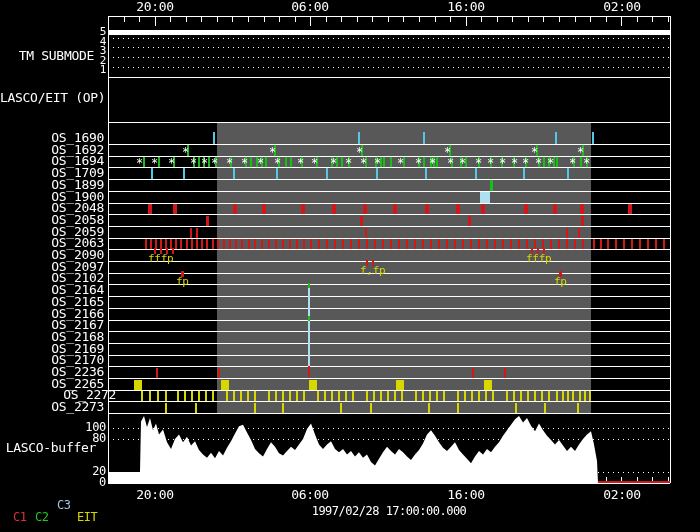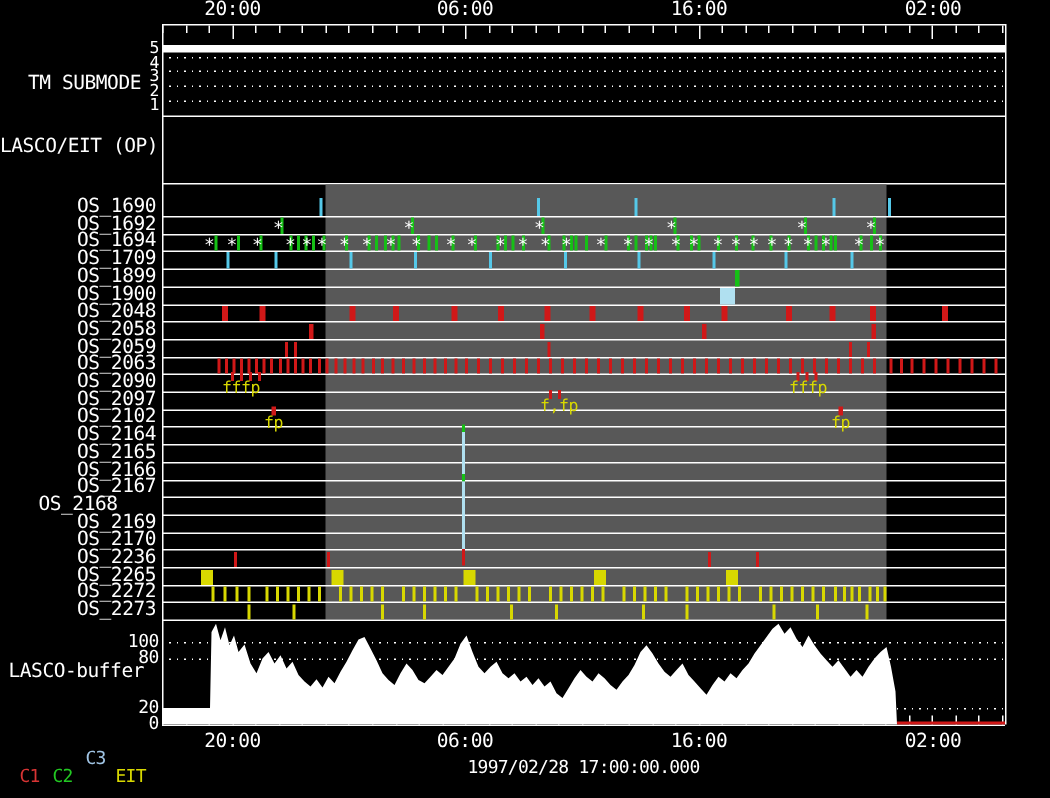--- a/index.html
+++ b/index.html
@@ -340,40 +340,40 @@
       <div class="abs lab" style="left: 554px; top: 277.4px; font-size: 11px; line-height: 10px; color: rgb(216, 216, 0);">fp</div>
       <div class="abs" style="left: 108px; top: 296.1px; width: 562px; height: 1px; background: rgb(255, 255, 255);"></div>
       <div class="abs lab rlab" style="left: 0px; top: 284.1px; width: 104px; height: 12px;">OS_2164</div>
       <div class="abs" style="left: 108px; top: 307.8px; width: 562px; height: 1px; background: rgb(255, 255, 255);"></div>
       <div class="abs lab rlab" style="left: 0px; top: 295.8px; width: 104px; height: 12px;">OS_2165</div>
       <div class="abs" style="left: 108px; top: 319.5px; width: 562px; height: 1px; background: rgb(255, 255, 255);"></div>
       <div class="abs lab rlab" style="left: 0px; top: 307.5px; width: 104px; height: 12px;">OS_2166</div>
       <div class="abs" style="left: 108px; top: 331.2px; width: 562px; height: 1px; background: rgb(255, 255, 255);"></div>
       <div class="abs lab rlab" style="left: 0px; top: 319.2px; width: 104px; height: 12px;">OS_2167</div>
       <div class="abs" style="left: 108px; top: 342.9px; width: 562px; height: 1px; background: rgb(255, 255, 255);"></div>
-      <div class="abs lab rlab" style="left: 0px; top: 330.9px; width: 104px; height: 12px; text-align: center;">OS_2168</div>
+      <div class="abs lab rlab" style="left: 0px; top: 330.9px; width: 104px; height: 12px;">OS_2168</div>
       <div class="abs" style="left: 108px; top: 354.6px; width: 562px; height: 1px; background: rgb(255, 255, 255);"></div>
       <div class="abs lab rlab" style="left: 0px; top: 342.6px; width: 104px; height: 12px;">OS_2169</div>
       <div class="abs" style="left: 108px; top: 366.3px; width: 562px; height: 1px; background: rgb(255, 255, 255);"></div>
       <div class="abs lab rlab" style="left: 0px; top: 354.3px; width: 104px; height: 12px;">OS_2170</div>
       <div class="abs" style="left: 108px; top: 378px; width: 562px; height: 1px; background: rgb(255, 255, 255);"></div>
       <div class="abs lab rlab" style="left: 0px; top: 366px; width: 104px; height: 12px;">OS_2236</div>
       <div class="abs tick" style="left: 156px; top: 368px; width: 2px; height: 10px; background: rgb(208, 24, 24);"></div>
       <div class="abs tick" style="left: 218px; top: 368px; width: 2px; height: 10px; background: rgb(208, 24, 24);"></div>
       <div class="abs tick" style="left: 472px; top: 368px; width: 2px; height: 10px; background: rgb(208, 24, 24);"></div>
       <div class="abs tick" style="left: 504px; top: 368px; width: 2px; height: 10px; background: rgb(208, 24, 24);"></div>
       <div class="abs" style="left: 108px; top: 389.7px; width: 562px; height: 1px; background: rgb(255, 255, 255);"></div>
       <div class="abs lab rlab" style="left: 0px; top: 377.7px; width: 104px; height: 12px;">OS_2265</div>
       <div class="abs tick" style="left: 134px; top: 379.7px; width: 8px; height: 10px; background: rgb(216, 216, 0);"></div>
       <div class="abs tick" style="left: 221px; top: 379.7px; width: 8px; height: 10px; background: rgb(216, 216, 0);"></div>
       <div class="abs tick" style="left: 309px; top: 379.7px; width: 8px; height: 10px; background: rgb(216, 216, 0);"></div>
       <div class="abs tick" style="left: 396px; top: 379.7px; width: 8px; height: 10px; background: rgb(216, 216, 0);"></div>
       <div class="abs tick" style="left: 484px; top: 379.7px; width: 8px; height: 10px; background: rgb(216, 216, 0);"></div>
       <div class="abs" style="left: 108px; top: 401.4px; width: 562px; height: 1px; background: rgb(255, 255, 255);"></div>
-      <div class="abs lab rlab" style="left: 0px; top: 389.4px; width: 104px; height: 12px;">OS_2272</div>
+      <div class="abs lab rlab" style="left: 12px; top: 389.4px; width: 104px; height: 12px;">OS_2272</div>
       <div class="abs tick" style="left: 141px; top: 391.4px; width: 2px; height: 10px; background: rgb(216, 216, 0);"></div>
       <div class="abs tick" style="left: 149px; top: 391.4px; width: 2px; height: 10px; background: rgb(216, 216, 0);"></div>
       <div class="abs tick" style="left: 157px; top: 391.4px; width: 2px; height: 10px; background: rgb(216, 216, 0);"></div>
       <div class="abs tick" style="left: 165px; top: 391.4px; width: 2px; height: 10px; background: rgb(216, 216, 0);"></div>
       <div class="abs tick" style="left: 177px; top: 391.4px; width: 2px; height: 10px; background: rgb(216, 216, 0);"></div>
       <div class="abs tick" style="left: 184px; top: 391.4px; width: 2px; height: 10px; background: rgb(216, 216, 0);"></div>
       <div class="abs tick" style="left: 191px; top: 391.4px; width: 2px; height: 10px; background: rgb(216, 216, 0);"></div>
       <div class="abs tick" style="left: 198px; top: 391.4px; width: 2px; height: 10px; background: rgb(216, 216, 0);"></div>
       <div class="abs tick" style="left: 205px; top: 391.4px; width: 2px; height: 10px; background: rgb(216, 216, 0);"></div>
       <div class="abs tick" style="left: 212px; top: 391.4px; width: 2px; height: 10px; background: rgb(216, 216, 0);"></div>

